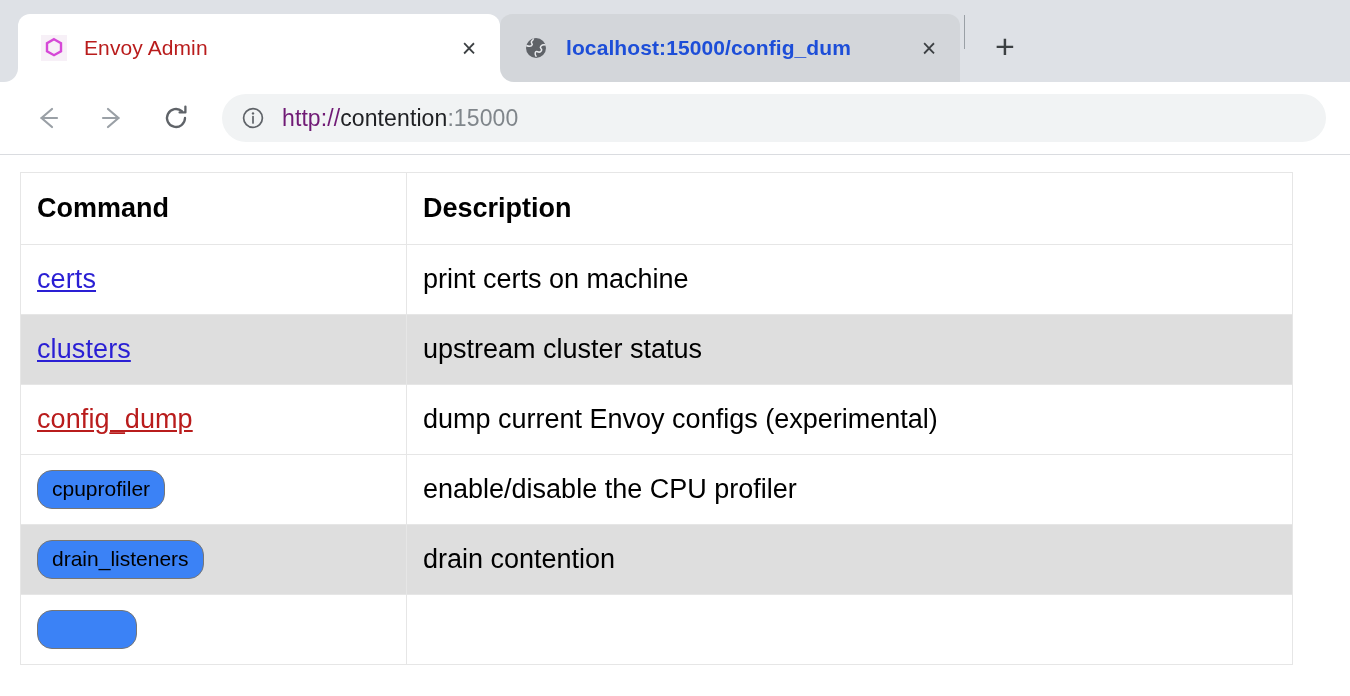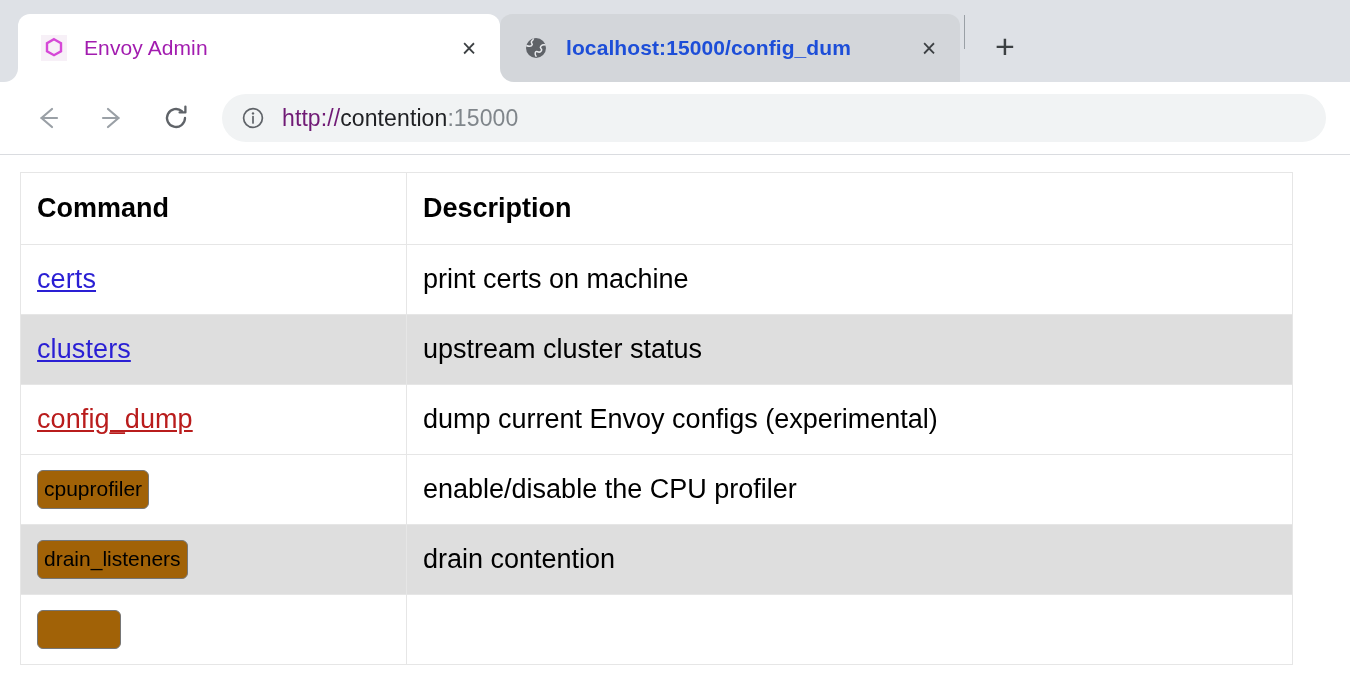--- a/index.html
+++ b/index.html
@@ -64,21 +64,21 @@
 
   .favicon {
     width: 28px; height: 28px;
     flex: 0 0 28px;
     display:flex; align-items:center; justify-content:center;
     margin-right: 16px;
   }
   .tab-title {
     flex: 1 1 auto;
     font-size: 21px;
-    color: #a21caf;
+    color: #b91c1c;
     white-space: nowrap;
     overflow: hidden;
     letter-spacing: 0.1px;
   }
   .tab.inactive .tab-title {
     color: #1d4ed8;
     -webkit-mask-image: linear-gradient(to right, #000 86%, rgba(0,0,0,0) 100%);
     mask-image: linear-gradient(to right, #000 86%, rgba(0,0,0,0) 100%);
     font-weight: bold;
   }
@@ -189,24 +189,24 @@
     font-size: 27px;
     letter-spacing: 0.1px;
     margin-top: 28px;
   }
   a.cmd.visited { color: #b91c1c; }
 
   button.cmdbtn {
     font-family: "Liberation Sans", sans-serif;
     font-size: 21px;
     color: #000;
-    background: #a16207;
+    background: #3b82f6;
     border: 1px solid #767676;
-    border-radius: 6px;
-    padding: 7px 6px;
+    border-radius: 15px;
+    padding: 7px 14px;
     line-height: 1.05;
   }
 
   td.desc { padding-left: 18px; }
 </style>
 </head>
 <body>
 
 <div class="browser">
 

